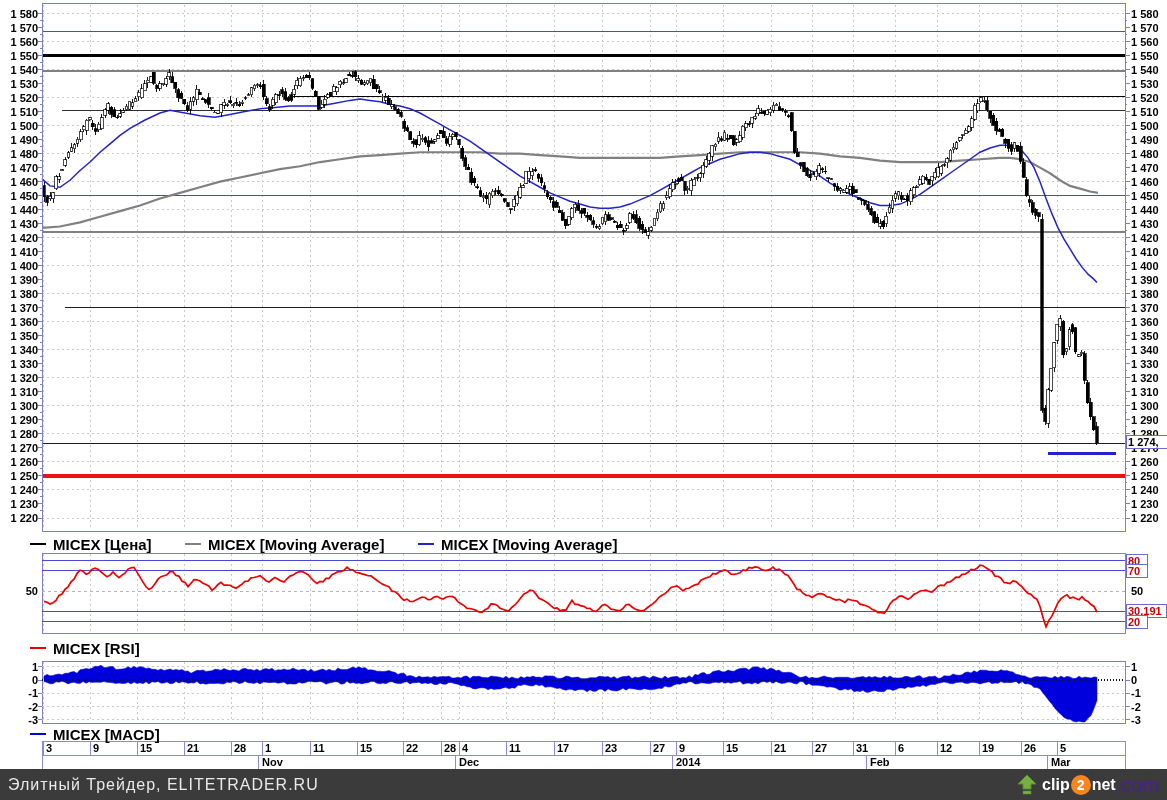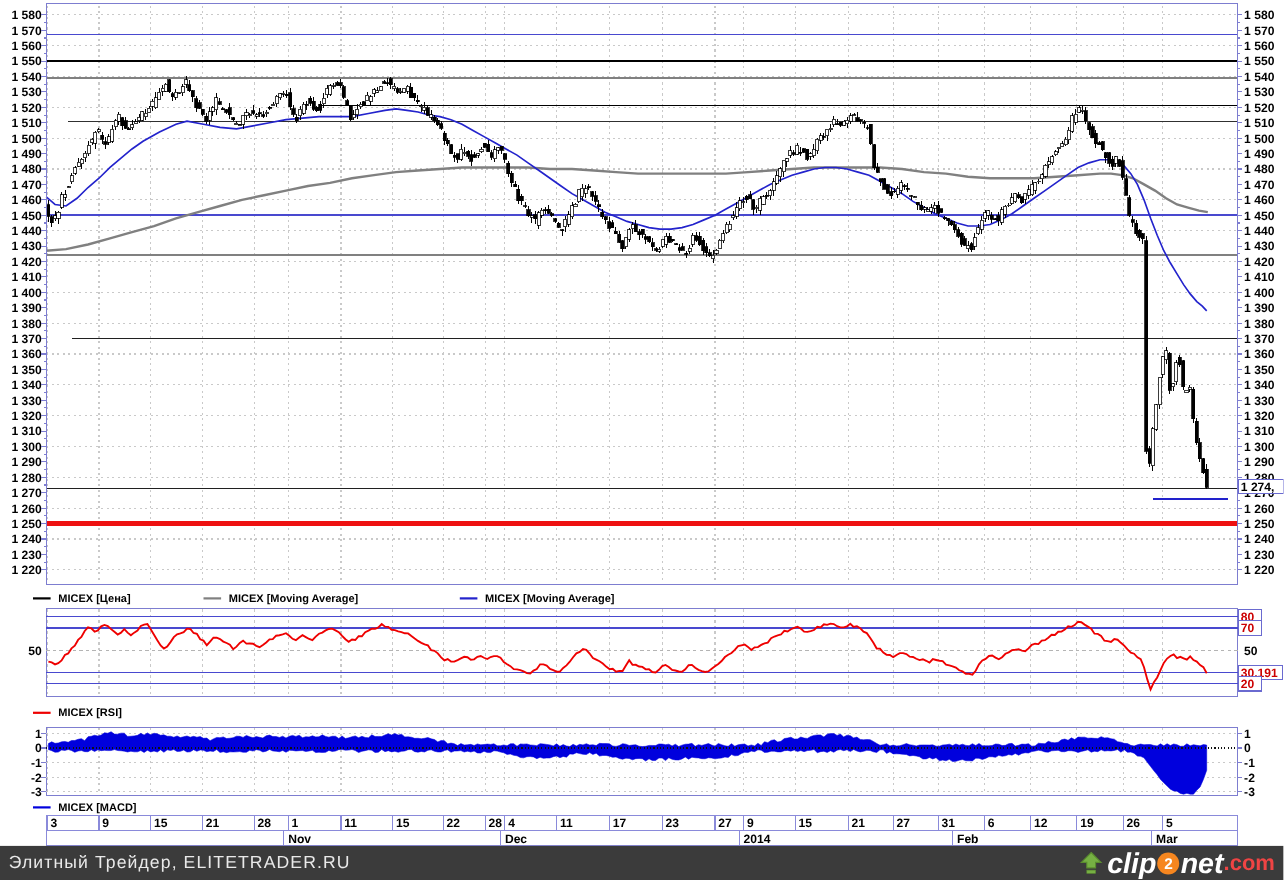--- a/index.html
+++ b/index.html
@@ -1,33 +1,33 @@
 <!DOCTYPE html>
 <html><head>
 <meta charset="utf-8">
 <style>
   html,body{margin:0;padding:0;background:#fff;}
   #screen{position:relative;width:1167px;height:800px;background:#ffffff;overflow:hidden;
           font-family:"Liberation Sans",sans-serif;}
   #chart-svg{position:absolute;left:0;top:0;shape-rendering:crispEdges;}
   #title{position:absolute;left:60px;top:31px;font-weight:bold;font-size:20px;color:#000;
          letter-spacing:0.5px;white-space:nowrap;}
-  .legend{position:absolute;display:flex;align-items:center;font-weight:bold;font-size:10px;
+  .legend{position:absolute;display:flex;align-items:center;font-weight:bold;font-size:15px;
           color:#000;white-space:nowrap;height:14px;}
   .legend .dash{display:inline-block;width:16px;height:2px;margin-right:7px;background:#000;}
   #legend-price{left:30px;top:537px;}
   #legend-ma-slow{left:185px;top:537px;}
   #legend-ma-fast{left:418px;top:537px;}
   #legend-rsi{left:30px;top:641px;justify-content:center;}
   #legend-macd{left:30px;top:727px;}
   #footer{position:absolute;left:0;top:769px;width:1167px;height:31px;background:#3b3b3b;
           display:flex;align-items:center;}
   #footer-text{color:#e9e9e9;font-size:16px;letter-spacing:1px;margin-left:8px;white-space:nowrap;}
   #clip-logo{position:absolute;right:8px;top:772px;height:26px;display:flex;align-items:center;}
-  #clip-logo .w-clip,#clip-logo .w-net{color:#ffffff;font-weight:bold;font-size:26px;line-height:26px;font-style:italic;}
+  #clip-logo .w-clip,#clip-logo .w-net{color:#ffffff;font-weight:bold;font-size:16px;line-height:26px;}
   #clip-logo .w-two{display:inline-block;width:20px;height:20px;border-radius:50%;background:#f6861f;
        color:#fff;font-weight:bold;font-size:14px;line-height:20px;text-align:center;margin:0 1px;}
   #clip-logo .w-com{color:#9a9a9a;font-size:20px;line-height:26px;}
   #clip-logo svg{margin-right:4px;}
 </style>
 </head>
 <body>
 
 <div id="screen">
   <svg id="chart-svg" width="1167" height="769">
@@ -1187,15 +1187,15 @@
     <span id="footer-text" style="color: rgb(233, 233, 233);">Элитный Трейдер, ELITETRADER.RU</span>
   </div>
   <div id="clip-logo">
     <svg width="22" height="22" viewBox="0 0 22 22">
       <polygon points="11,1 20,10 15,10 15,15 7,15 7,10 2,10" fill="#76b043" stroke="#5a8c2f" stroke-width="1"></polygon>
       <rect x="7" y="17" width="8" height="3" fill="#76b043" stroke="#5a8c2f" stroke-width="0.5"></rect>
     </svg>
     <span class="w-clip">clip</span>
     <span class="w-two" style="background: rgb(246, 134, 31);">2</span>
     <span class="w-net">net</span>
-    <span class="w-com" style="color: #ef4444; font-weight: bold;">.com</span>
+    <span class="w-com" style="color: #4c1d95;">.com</span>
   </div>
 </div>
 
 </body></html>

